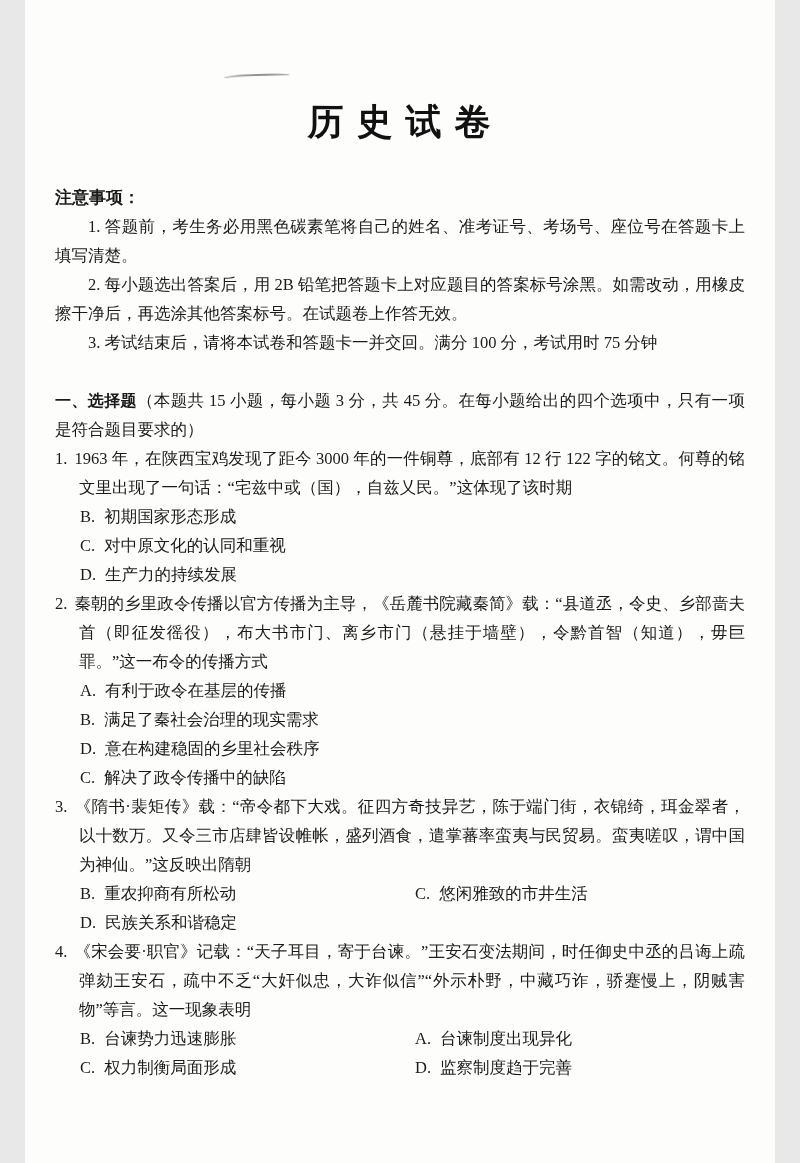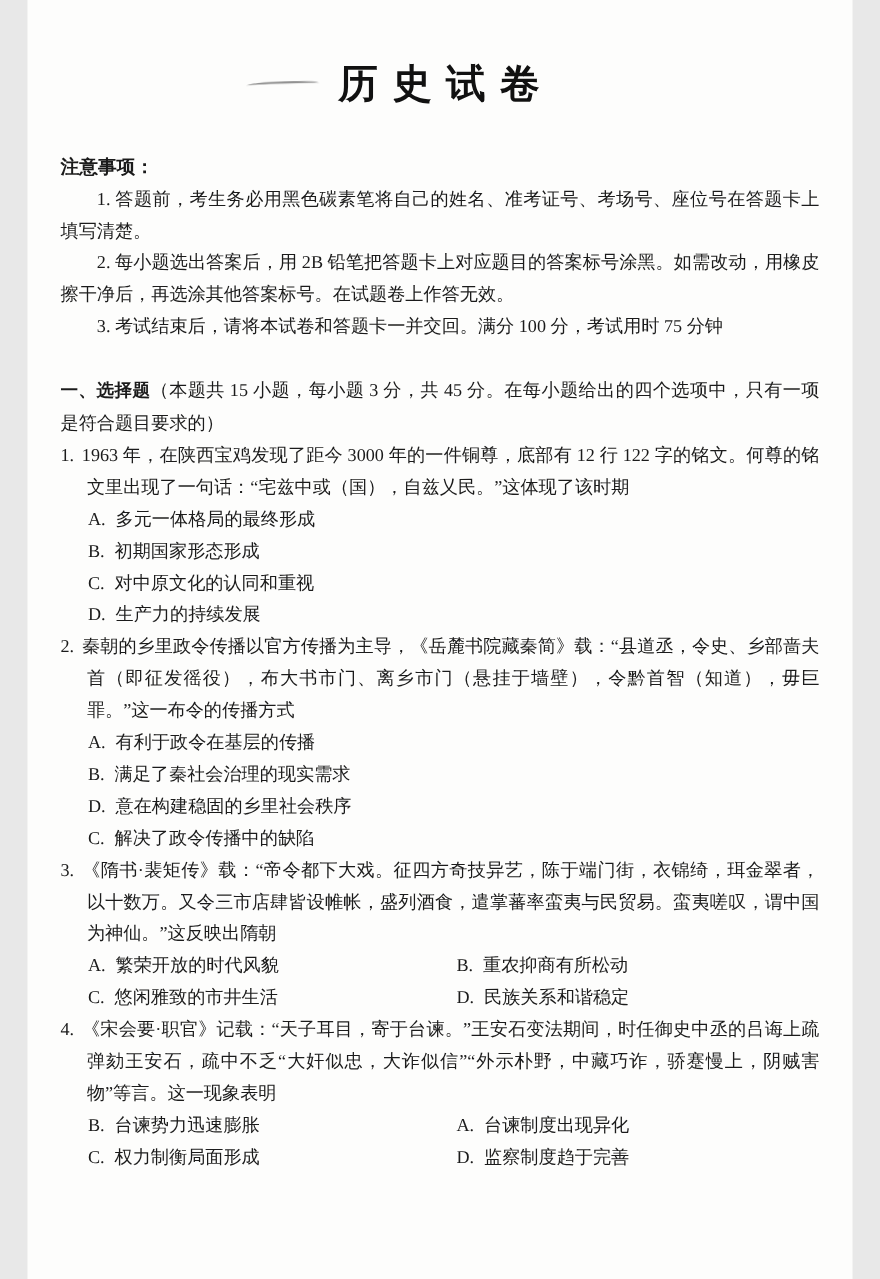--- a/index.html
+++ b/index.html
@@ -3,21 +3,21 @@
 <meta charset="utf-8">
 <style>
   html, body { margin: 0; padding: 0; background: #e8e8e8; }
   .page {
     position: relative;
     width: 750px;
     height: 1163px;
     margin: 0 auto;
     background: #fdfdfc;
     box-sizing: border-box;
-    padding: 54px 30px 0 30px;
+    padding: 100px 30px 0 30px;
     font-family: "Liberation Serif", "DejaVu Serif", serif;
     color: #1b1b1b;
     font-size: 16.5px;
     line-height: 29px;
     overflow: hidden;
   }
   .smudge {
     position: absolute;
     left: 199px;
     top: 74px;
@@ -87,41 +87,39 @@
 
   <p class="para">1. 答题前，考生务必用黑色碳素笔将自己的姓名、准考证号、考场号、座位号在答题卡上填写清楚。</p>
   <p class="para">2. 每小题选出答案后，用 2B 铅笔把答题卡上对应题目的答案标号涂黑。如需改动，用橡皮擦干净后，再选涂其他答案标号。在试题卷上作答无效。</p>
   <p class="para">3. 考试结束后，请将本试卷和答题卡一并交回。满分 100 分，考试用时 75 分钟</p>
 
   <p class="section-head"><span class="section-label">一、选择题</span><span>（本题共 15 小题，每小题 3 分，共 45 分。在每小题给出的四个选项中，只有一项是符合题目要求的）</span></p>
 
   <div class="question">
     <p class="qstem"><span class="qnum">1.</span><span>1963 年，在陕西宝鸡发现了距今 3000 年的一件铜尊，底部有 12 行 122 字的铭文。何尊的铭文里出现了一句话：“宅兹中或（国），自兹乂民。”这体现了该时期</span></p>
     <div class="opts">
-      <p class="opt"><span class="optlabel">A.</span><span>多元一体格局的最终形成</span></p>
       <p class="opt"><span class="optlabel">B.</span><span>初期国家形态形成</span></p>
       <p class="opt"><span class="optlabel">C.</span><span>对中原文化的认同和重视</span></p>
       <p class="opt"><span class="optlabel">D.</span><span>生产力的持续发展</span></p>
     </div>
   </div>
 
   <div class="question">
     <p class="qstem"><span class="qnum">2.</span><span>秦朝的乡里政令传播以官方传播为主导，《岳麓书院藏秦简》载：“县道丞，令史、乡部啬夫首（即征发徭役），布大书市门、离乡市门（悬挂于墙壁），令黔首智（知道），毋巨罪。”这一布令的传播方式</span></p>
     <div class="opts">
       <p class="opt"><span class="optlabel">A.</span><span>有利于政令在基层的传播</span></p>
       <p class="opt"><span class="optlabel">B.</span><span>满足了秦社会治理的现实需求</span></p>
       <p class="opt"><span class="optlabel">D.</span><span>意在构建稳固的乡里社会秩序</span></p>
       <p class="opt"><span class="optlabel">C.</span><span>解决了政令传播中的缺陷</span></p>
     </div>
   </div>
 
   <div class="question">
     <p class="qstem"><span class="qnum">3.</span><span>《隋书·裴矩传》载：“帝令都下大戏。征四方奇技异艺，陈于端门街，衣锦绮，珥金翠者，以十数万。又令三市店肆皆设帷帐，盛列酒食，遣掌蕃率蛮夷与民贸易。蛮夷嗟叹，谓中国为神仙。”这反映出隋朝</span></p>
     <div class="opts twocol">
-      <p class="opt"><span class="optlabel">A.</span><span>繁荣开放的时代风貌</span></p>
       <p class="opt"><span class="optlabel">B.</span><span>重农抑商有所松动</span></p>
       <p class="opt"><span class="optlabel">C.</span><span>悠闲雅致的市井生活</span></p>
       <p class="opt"><span class="optlabel">D.</span><span>民族关系和谐稳定</span></p>
     </div>
   </div>
 
   <div class="question">
     <p class="qstem"><span class="qnum">4.</span><span>《宋会要·职官》记载：“天子耳目，寄于台谏。”王安石变法期间，时任御史中丞的吕诲上疏弹劾王安石，疏中不乏“大奸似忠，大诈似信”“外示朴野，中藏巧诈，骄蹇慢上，阴贼害物”等言。这一现象表明</span></p>
     <div class="opts twocol">
       <p class="opt"><span class="optlabel">B.</span><span>台谏势力迅速膨胀</span></p>

